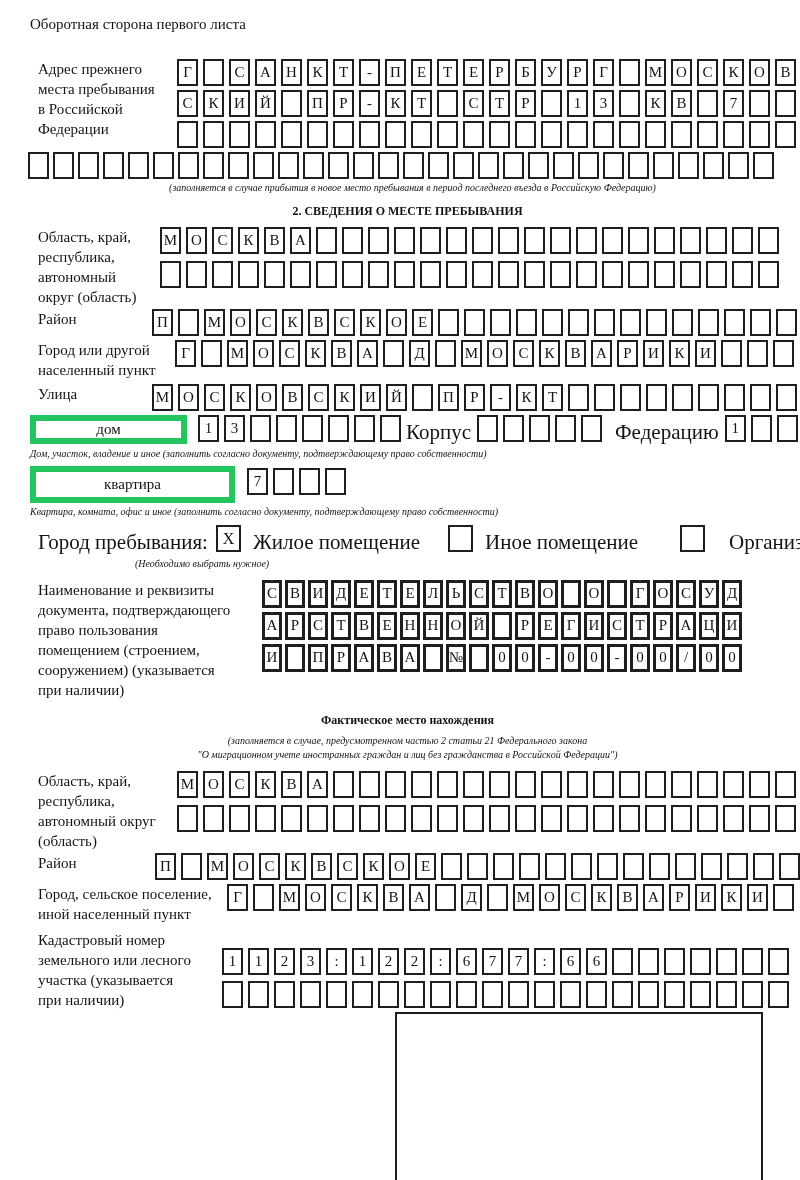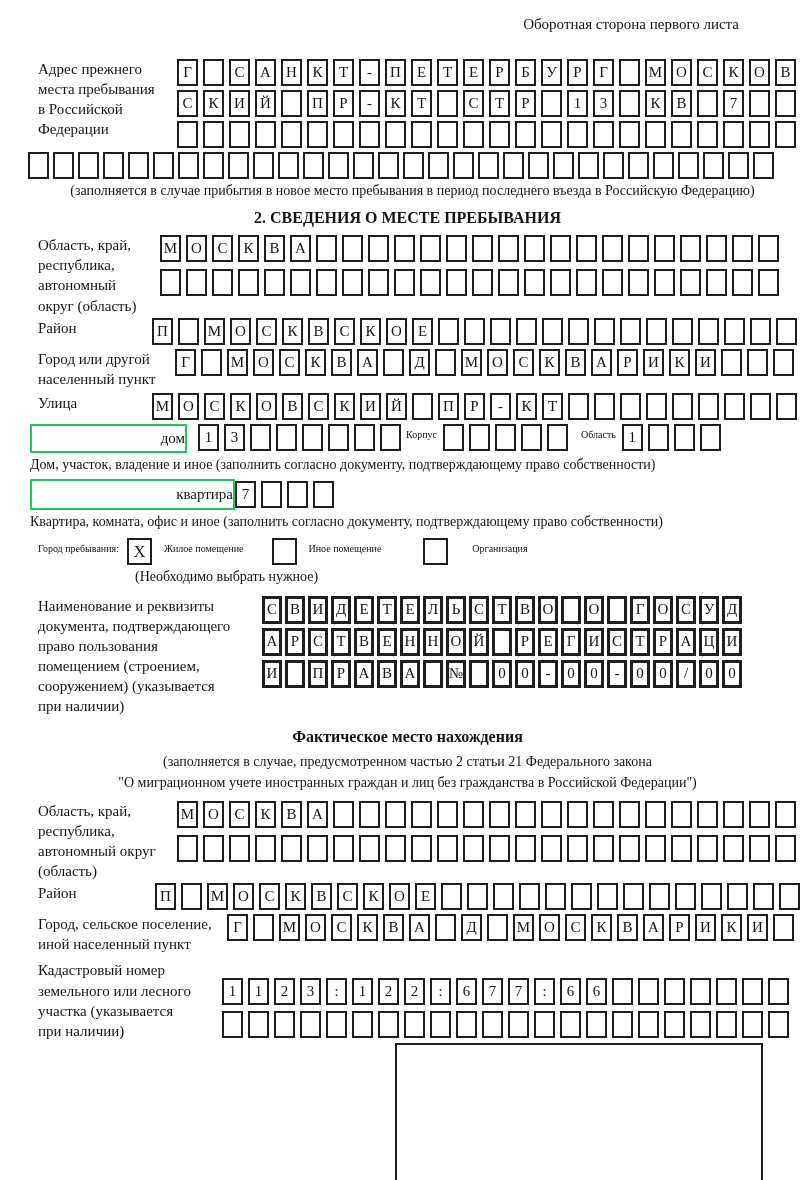--- a/index.html
+++ b/index.html
@@ -1,45 +1,45 @@
 <!DOCTYPE html>
 <html><head>
 <meta charset="utf-8">
 <style>
   html,body{margin:0;padding:0;background:#ffffff;}
   .page{
     position:relative; width:800px; height:1180px; box-sizing:border-box;
     padding:14px 5px 0 30px; background:#fff; color:#141414;
     font-family:"Liberation Serif", serif; overflow:hidden;
   }
-  .hnote{font-size:15px; text-align:right; padding-right:56px; margin:2px 0 26px;}
+  .hnote{font-size:15px; padding-right:56px; margin:2px 0 26px;}
   .frow{display:flex; align-items:flex-start;}
   .fcol{display:flex; flex-direction:column;}
   .flabel{flex:0 0 auto; font-size:15px; line-height:1.34; white-space:pre-line; padding-left:8px; box-sizing:border-box;}
   .fgrid{display:flex; flex-shrink:0;}
   .cell{
     box-sizing:border-box; flex:0 0 auto; width:21px; height:27px;
     border:2px solid #1e1e1e; margin-right:5px;
     display:flex; align-items:center; justify-content:center;
     font-size:15px; line-height:1;
   }
   .docgrid .cell{width:20px; margin-right:3px; border-width:3px; height:28px;}
   .ofl .cell{margin-right:4px;}
   .lbox{
-    box-sizing:border-box; border:2px solid #22c55e; height:29px; flex:0 0 auto;
-    display:flex; align-items:center; justify-content:flex-end; font-size:15px;
+    box-sizing:border-box; border:6px solid #22c55e; height:29px; flex:0 0 auto;
+    display:flex; align-items:center; justify-content:center; font-size:15px;
   }
   .cbox{
     box-sizing:border-box; flex:0 0 auto; width:25px; height:27px; border:2px solid #1e1e1e;
     display:flex; align-items:center; justify-content:center; font-size:16px;
   }
-  .ilabel{font-size:10px; line-height:1.2; padding-top:5px; white-space:nowrap;}
-  .caption{font-size:14px; line-height:1.45; white-space:pre-line;}
+  .ilabel{font-size:21px; line-height:1.2; padding-top:5px; white-space:nowrap;}
+  .caption{font-size:10px; line-height:1.45; white-space:pre-line;font-style:italic;}
   .center{text-align:center;}
-  .stitle{font-size:16px; font-weight:bold; text-align:center; margin:2px 10px 8px 0;}
+  .stitle{font-size:12px; font-weight:bold; text-align:center; margin:2px 10px 8px 0;}
   .w122{width:122px}.w125{width:125px}.w130{width:130px}.w145{width:145px}
   .w147{width:147px}.w192{width:192px}.w197{width:197px}.w232{width:232px}
   .mb2{margin-bottom:2px}.mb4{margin-bottom:4px}.mb6{margin-bottom:6px}
   .mb7{margin-bottom:7px}.mb8{margin-bottom:8px}
   .stampbox{box-sizing:border-box; width:368px; height:172px; border:2px solid #1e1e1e; margin:2px 0 0 365px; background:#fff;}
 </style>
 </head>
 <body>
 
 <div class="page">
@@ -337,32 +337,32 @@
         <span class="cell"></span>
       </div>
     <div class="ilabel" style="margin-right:6px">Корпус</div>
     <div class="fgrid">
         <span class="cell"></span>
         <span class="cell"></span>
         <span class="cell"></span>
         <span class="cell"></span>
         <span class="cell"></span>
       </div>
-    <div class="ilabel" style="margin:0 6px 0 8px">Область</div>
+    <div class="ilabel" style="margin:0 6px 0 8px">Федерацию</div>
     <div class="fgrid">
         <span class="cell">1</span>
         <span class="cell"></span>
         <span class="cell"></span>
         <span class="cell"></span>
       </div>
   </div>
   <div class="caption mb4">Дом, участок, владение и иное (заполнить согласно документу, подтверждающему право собственности)</div>
 
   <div class="frow mb2">
-    <div class="lbox" style="width:205px;height:31px">
+    <div class="lbox" style="width:205px;margin-right:12px;height:37px">
         <span>квартира</span>
       </div>
     <div class="fgrid" style="padding-top:2px">
         <span class="cell">7</span>
         <span class="cell"></span>
         <span class="cell"></span>
         <span class="cell"></span>
       </div>
   </div>
   <div class="caption mb6">Квартира, комната, офис и иное (заполнить согласно документу, подтверждающему право собственности)</div>

